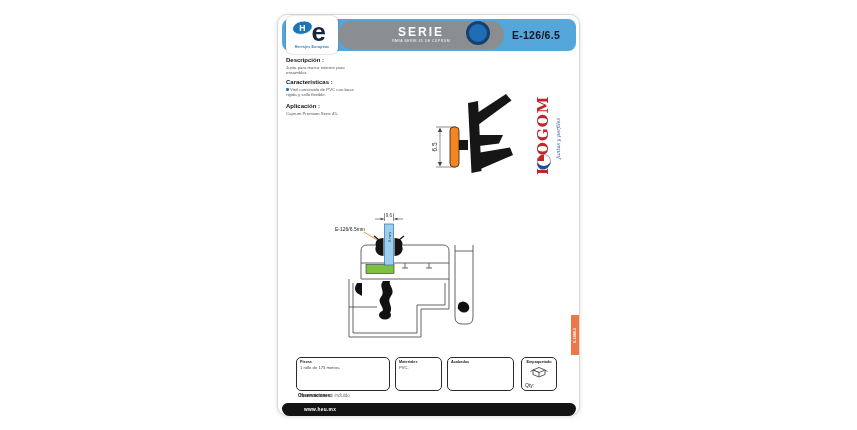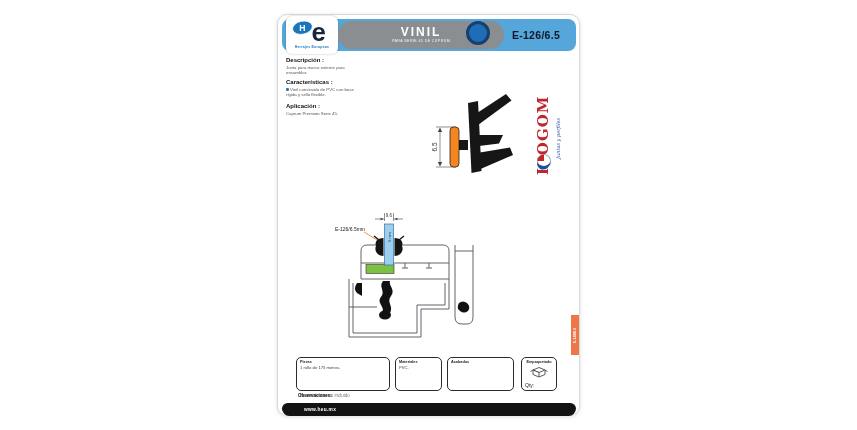--- a/index.html
+++ b/index.html
@@ -78,21 +78,21 @@
   <div class="header-bar">
     <div class="logo-box">
       <svg width="44" height="27" viewBox="0 0 46 28">
         <text x="30" y="24" font-size="27" font-weight="bold" fill="#17263b" text-anchor="middle">e</text>
         <ellipse cx="13" cy="10" rx="10.5" ry="6.8" fill="#1b75bb" stroke="#fff" stroke-width="0.8" transform="rotate(-12 13 10)"></ellipse>
         <text x="13" y="13" font-size="9" font-weight="bold" fill="#fff" text-anchor="middle">H</text>
       </svg>
       <div class="logo-caption">Herrajes Europeos</div>
     </div>
     <div class="title-band">
-      <span class="band-title">VINIL</span>
+      <span class="band-title">SERIE</span>
       <span class="band-sub">PARA SERIE 45 DE CUPRUM</span>
     </div>
     <div class="header-circle"></div>
     <div class="header-code">E-126/6.5</div>
   </div>
 
   <div class="sec sec-desc">
     <span class="sec-h">Descripción :</span>
     <span class="sec-b">Junta para marco exterior para ensamblar.</span>
   </div>

